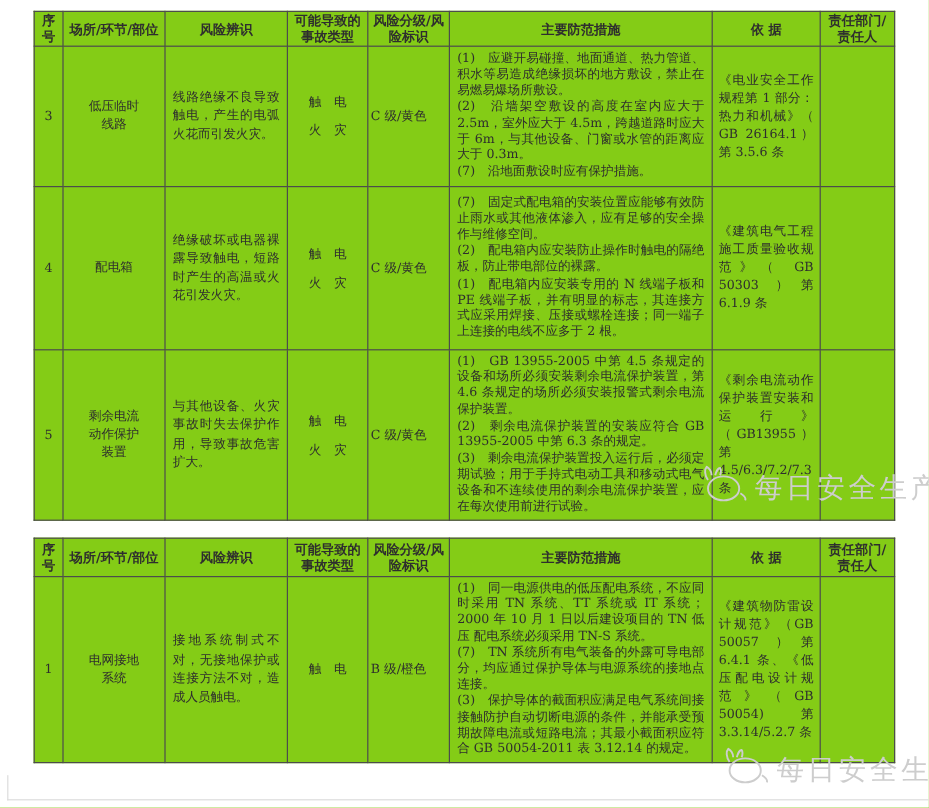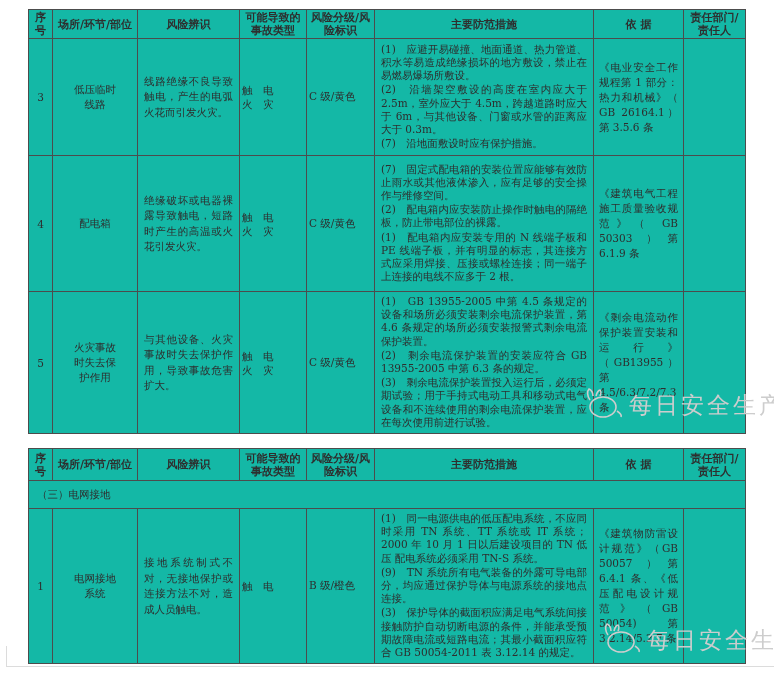--- a/index.html
+++ b/index.html
@@ -9,41 +9,41 @@
     position:relative;
     overflow:hidden;
     font-family:"DejaVu Serif", serif;
     color:#2e2e2e;
     -webkit-font-smoothing:antialiased;
   }
   table {
     border-collapse:collapse;
     table-layout:fixed;
     position:absolute;
-    background:#14b8a6;
+    background:#84cc16;
   }
   #t1 { left:28px; top:9px;   width:717px; }
   #t2 { left:28px; top:448px; width:717px; }
   th, td {
     border:1px solid #4c4c4c;
     overflow:hidden;
     padding:1px 2px;
   }
   th {
     font-weight:bold;
     font-size:11px;
     line-height:13px;
     text-align:center;
     vertical-align:middle;
   }
   td { font-size:10.5px; vertical-align:middle; }
   td.num    { text-align:center; }
   td.place  { text-align:center; line-height:15px; padding:2px 20px; }
   td.risk   { text-align:justify; line-height:15.5px; padding:19px 6px; }
-  td.accident { white-space:pre-line; line-height:14px;margin-top:32px; }
+  td.accident { text-align:center; white-space:pre-line; line-height:24px;margin-top:32px; }
   td.level  { text-align:left; }
   td.measures { text-align:justify; line-height:13.2px; padding:3px 6px; }
   td.measures .m { margin:0 0 1px 0; }
   td.basis  { text-align:justify; line-height:15px; padding:2px 5px; }
   td.resp   { }
   tr.h1 { height:29px; }
   tr.r3 { height:117px; }
   tr.r4 { height:136px; }
   tr.r5 { height:139px; }
   tr.h2 { height:32px; }
@@ -122,21 +122,21 @@
     <td class="measures">
       <div class="m">(7)　固定式配电箱的安装位置应能够有效防止雨水或其他液体渗入，应有足够的安全操作与维修空间。</div>
       <div class="m">(2)　配电箱内应安装防止操作时触电的隔绝板，防止带电部位的裸露。</div>
       <div class="m">(1)　配电箱内应安装专用的 N 线端子板和 PE 线端子板，并有明显的标志，其连接方式应采用焊接、压接或螺栓连接；同一端子上连接的电线不应多于 2 根。</div>
     </td>
     <td class="basis">《建筑电气工程施工质量验收规范》（ GB 50303 ）第 6.1.9 条</td>
     <td class="resp"></td>
   </tr>
   <tr class="r5">
     <td class="num">5</td>
-    <td class="place">火灾事故时失去保护作用</td>
+    <td class="place">剩余电流动作保护装置</td>
     <td class="risk">与其他设备、火灾事故时失去保护作用，导致事故危害扩大。</td>
     <td class="accident">触　电
 火　灾</td>
     <td class="level">C 级/黄色</td>
     <td class="measures">
       <div class="m">(1)　GB 13955-2005 中第 4.5 条规定的设备和场所必须安装剩余电流保护装置，第 4.6 条规定的场所必须安装报警式剩余电流保护装置。</div>
       <div class="m">(2)　剩余电流保护装置的安装应符合 GB 13955-2005 中第 6.3 条的规定。</div>
       <div class="m">(3)　剩余电流保护装置投入运行后，必须定期试验；用于手持式电动工具和移动式电气设备和不连续使用的剩余电流保护装置，应在每次使用前进行试验。</div>
     </td>
     <td class="basis">《剩余电流动作保护装置安装和运行》（GB13955）第 4.5/6.3/7.2/7.3 条</td>
@@ -160,35 +160,32 @@
       <tr class="h2">
     <th>序号</th>
     <th>场所/环节/部位</th>
     <th>风险辨识</th>
     <th>可能导致的事故类型</th>
     <th>风险分级/风险标识</th>
     <th>主要防范措施</th>
     <th>依 据</th>
     <th>责任部门/责任人</th>
   </tr>
-  <tr class="sec">
-    <td class="section" colspan="8">（三）电网接地</td>
-  </tr>
   <tr class="r1">
     <td class="num">1</td>
     <td class="place">电网接地系统</td>
     <td class="risk">接地系统制式不对，无接地保护或连接方法不对，造成人员触电。</td>
     <td class="accident">触　电</td>
     <td class="level">B 级/橙色</td>
     <td class="measures">
       <div class="m">(1)　同一电源供电的低压配电系统，不应同时采用 TN 系统、TT 系统或 IT 系统；2000 年 10 月 1 日以后建设项目的 TN 低压 配电系统必须采用 TN-S 系统。</div>
-      <div class="m">(9)　TN 系统所有电气装备的外露可导电部分，均应通过保护导体与电源系统的接地点连接。</div>
+      <div class="m">(7)　TN 系统所有电气装备的外露可导电部分，均应通过保护导体与电源系统的接地点连接。</div>
       <div class="m">(3)　保护导体的截面积应满足电气系统间接接触防护自动切断电源的条件，并能承受预期故障电流或短路电流；其最小截面积应符合 GB 50054-2011 表 3.12.14 的规定。</div>
     </td>
-    <td class="basis">《建筑物防雷设计规范》（GB 50057 ）第 6.4.1 条、《低压配电设计规范》（GB 50054) 第 3.2.14/5.2.7 条</td>
+    <td class="basis">《建筑物防雷设计规范》（GB 50057 ）第 6.4.1 条、《低压配电设计规范》（GB 50054) 第 3.3.14/5.2.7 条</td>
     <td class="resp"></td>
   </tr>
 </tbody>
   </table>
 
 <div class="wm" id="wm1">
   <span>
     <svg width="40" height="34" viewBox="0 0 40 34" fill="none">
       <path d="M6 14 C3 10 3 5 5 3 C7 4 9 7 9 10" stroke="#cdcdcd" stroke-width="1.6"></path>
       <path d="M12 10 C13 6 15 4 16 4 C17 5 17 8 16 10" stroke="#cdcdcd" stroke-width="1.6"></path>

